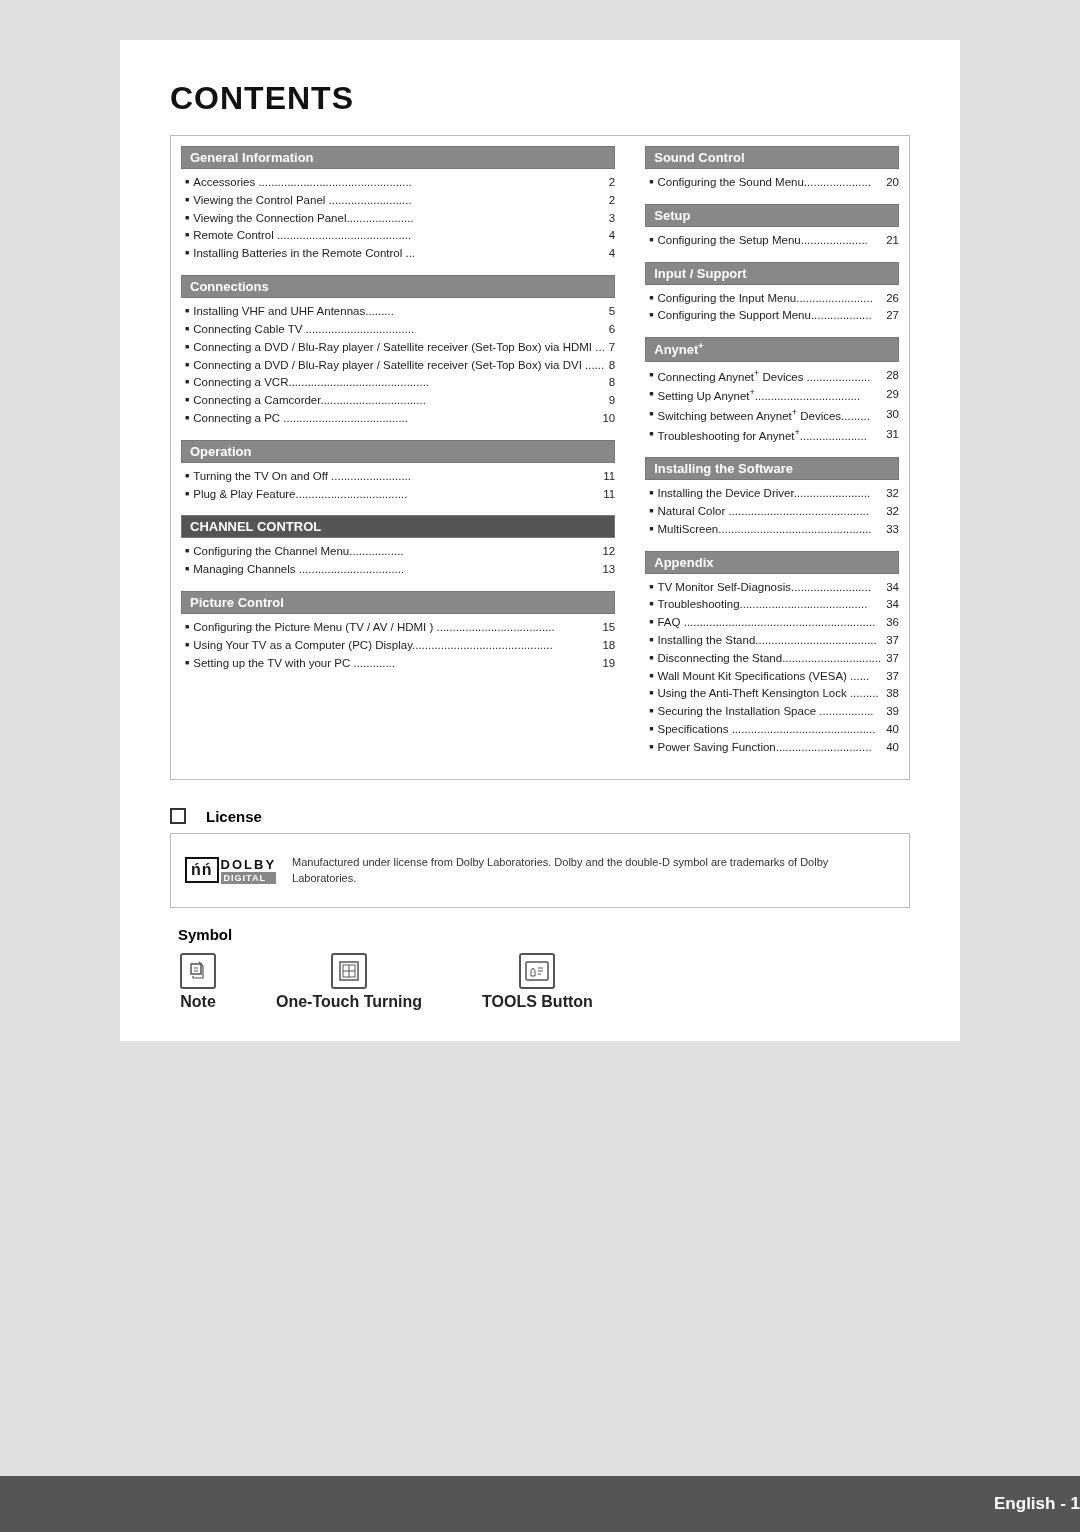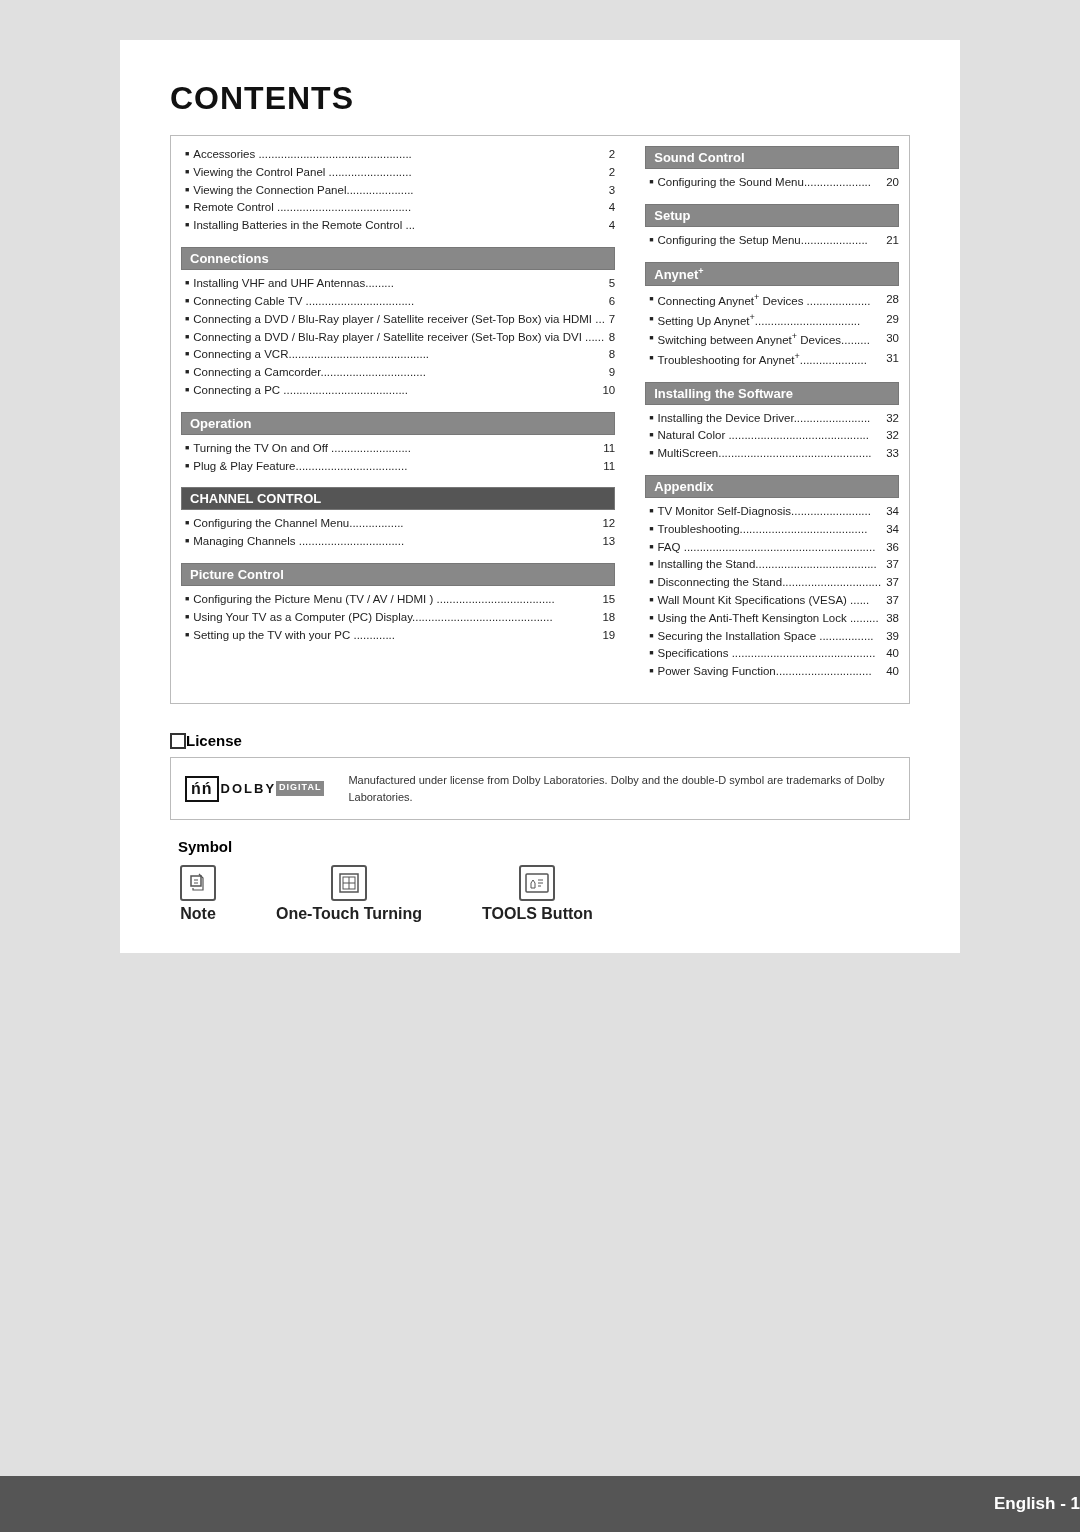--- a/index.html
+++ b/index.html
@@ -77,36 +77,36 @@
     }
     
     .license-section {
       margin-top: 28px;
     }
     .license-label {
       display: flex;
       align-items: center;
       font-size: 15px;
       font-weight: bold;
-      gap: 0;
+      gap: 20px;
       margin-bottom: 8px;
     }
     .license-label .checkbox {
       width: 16px;
       height: 16px;
       border: 2px solid #333;
       display: inline-block;
       flex-shrink: 0;
     }
     .license-box {
       border: 1px solid #bbb;
-      padding: 14px 14px;
-      display: flex;
-      align-items: center;
-      gap: 24px;
+      padding: 20px 14px;
+      display: flex;
+      align-items: center;
+      gap: 16px;
       margin-bottom: 18px;
     }
     .dolby-logo {
       display: flex;
       flex-direction: column;
       align-items: center;
       flex-shrink: 0;
     }
     .license-desc {
       font-size: 11px;
@@ -177,20 +177,21 @@
 <body>
 
 <div class="page">
   <div class="contents-title">CONTENTS</div>
 
   <div class="toc-grid">
 
     <div>
 
       <div class="toc-section">
+        <div class="toc-section-header">General Information</div>
         <ul class="toc-items">
           <li>
               <span class="dots">Accessories ................................................</span>
               <span class="pagenum">2</span>
             </li>
           <li>
               <span class="dots">Viewing the Control Panel ..........................</span>
               <span class="pagenum">2</span>
             </li>
           <li>
@@ -305,20 +306,33 @@
       <div class="toc-section">
         <div class="toc-section-header">Setup</div>
         <ul class="toc-items">
           <li>
               <span class="dots">Configuring the Setup Menu.....................</span>
               <span class="pagenum">21</span>
             </li>
         </ul>
       </div>
 
+      <div class="toc-section">
+        <div class="toc-section-header">Input / Support</div>
+        <ul class="toc-items">
+          <li>
+              <span class="dots">Configuring the Input Menu........................</span>
+              <span class="pagenum">26</span>
+            </li>
+          <li>
+              <span class="dots">Configuring the Support Menu...................</span>
+              <span class="pagenum">27</span>
+            </li>
+        </ul>
+      </div>
 
       <div class="toc-section">
         <div class="toc-section-header">Anynet<sup>+</sup></div>
         <ul class="toc-items">
           <li>
               <span class="dots">Connecting Anynet<sup>+</sup> Devices ....................</span>
               <span class="pagenum">28</span>
             </li>
           <li>
               <span class="dots">Setting Up Anynet<sup>+</sup>.................................</span>
@@ -406,21 +420,21 @@
     <div class="license-label">
       <span class="checkbox"></span>
       <span>License</span>
     </div>
     <div class="license-box">
       <div class="dolby-logo">
         <div style="display:flex;align-items:center;gap:2px;">
           <div style="font-size:13px;font-weight:900;border:2px solid #111;padding:2px 4px;letter-spacing:1px;color:#111;">
             <span style="font-size:16px;font-weight:900;">ń</span><span style="font-size:16px;font-weight:900;">ń</span>
           </div>
-          <div style="display:flex;flex-direction:row;">
+          <div style="display:flex;flex-direction:column;">
             <span style="font-size:13px;font-weight:900;letter-spacing:2px;color:#111;">DOLBY</span>
             <span style="font-size:9px;background:#888;color:#fff;padding:1px 3px;font-weight:bold;letter-spacing:1px;">DIGITAL</span>
           </div>
         </div>
       </div>
       <div class="license-desc">Manufactured under license from Dolby Laboratories. Dolby and the double-D symbol are trademarks of Dolby Laboratories.</div>
     </div>
   </div>
 
   <div class="symbol-section">

